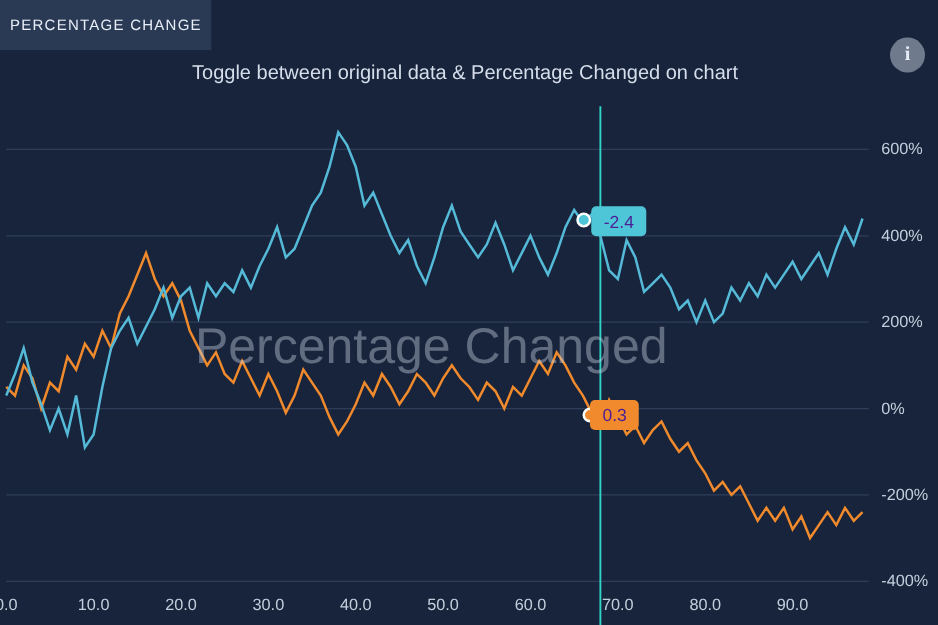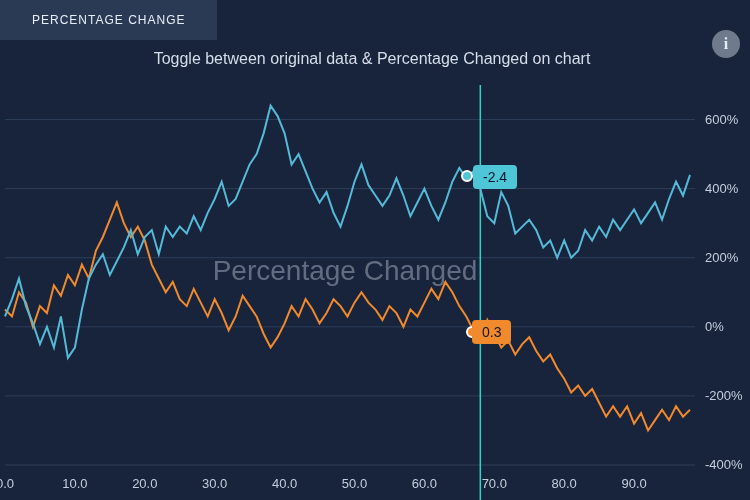--- a/index.html
+++ b/index.html
@@ -1,24 +1,24 @@
 <!DOCTYPE html>
 <html><head>
 <meta charset="utf-8">
 <style>
   html,body{margin:0;padding:0;width:750px;height:500px;background:#18243B;font-family:-apple-system,Helvetica,Arial,sans-serif;overflow:hidden}
   .tabs{position:absolute;top:0;left:0;width:750px;height:40px;display:flex;justify-content:space-between;align-items:stretch;font-size:12px;letter-spacing:1px}
-  .tab{display:flex;align-items:center;padding:0 32px;color:#B7C2D0;cursor:pointer}
+  .tab{display:flex;align-items:center;padding:0 8px;color:#B7C2D0;cursor:pointer}
   .tab.active{background:#2A3A55;color:#E7EEF7}
   .info-badge{position:absolute;top:30px;right:10px;width:28px;height:28px;border-radius:50%;background:#6F7A8C;display:flex;align-items:center;justify-content:center;color:#E5ECF5;font-weight:600;font-family:Georgia,serif;font-size:16px}
   .subtitle{position:absolute;top:50px;left:0;width:744px;text-align:center;color:#D5DEEA;font-size:16px}
-  .watermark{position:absolute;top:255px;left:0;width:690px;text-align:center;color:rgba(200,210,225,0.42);font-size:28px;font-weight:400;pointer-events:none}
+  .watermark{position:absolute;top:255px;left:0;width:690px;text-align:center;color:rgba(200,210,225,0.42);font-size:40px;font-weight:400;pointer-events:none}
   svg.plot{position:absolute;top:75px;left:0}
   .ytick,.xtick{fill:#C3CEDD;font-size:13px}
-  .tooltip{position:absolute;padding:4px 10px;border-radius:4px;color:#0f172a;font-size:14px}
+  .tooltip{position:absolute;padding:4px 10px;border-radius:4px;color:#4c1d95;font-size:14px}
   .tt-blue{background:#4EC6D8;top:165px;left:473px}
   .tt-orange{background:#F08A2C;top:320px;left:472px}
   .marker{position:absolute;width:8px;height:8px;border-radius:50%;border:2px solid}
   .mk-blue{top:170px;left:461px;background:#4EC6D8;border-color:#fff}
   .mk-orange{top:326px;left:466px;background:#F08A2C;border-color:#fff}
 </style>
 </head>
 <body>
 
 <div class="tabs">

